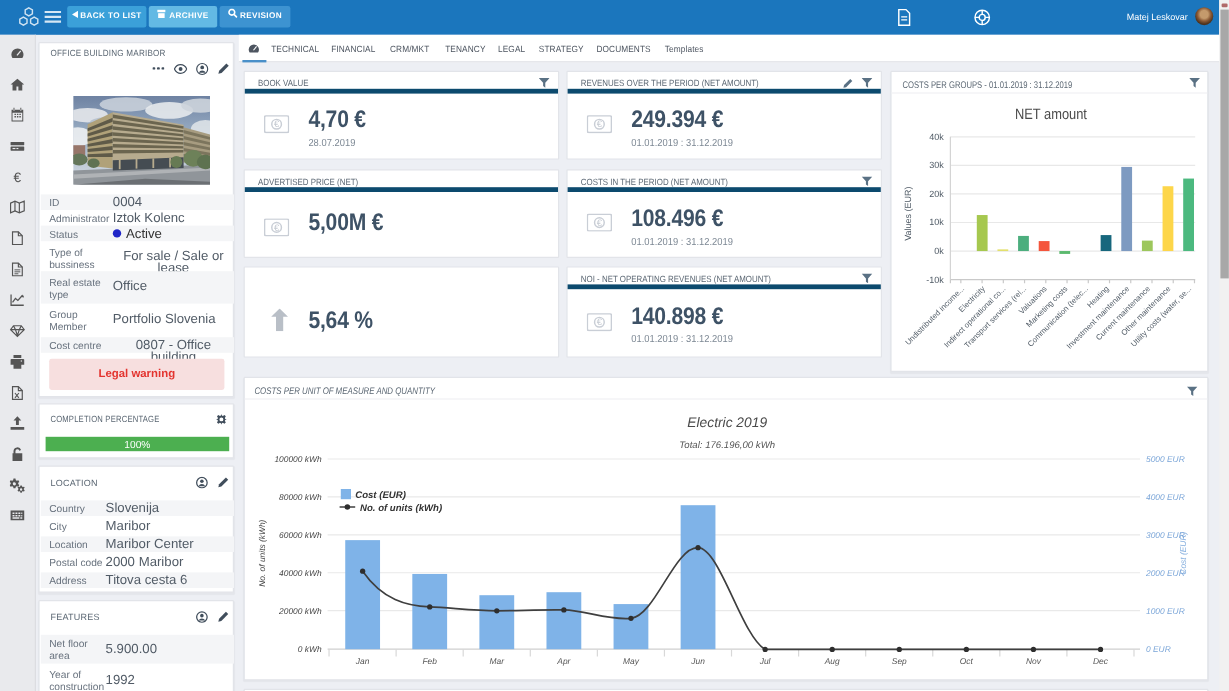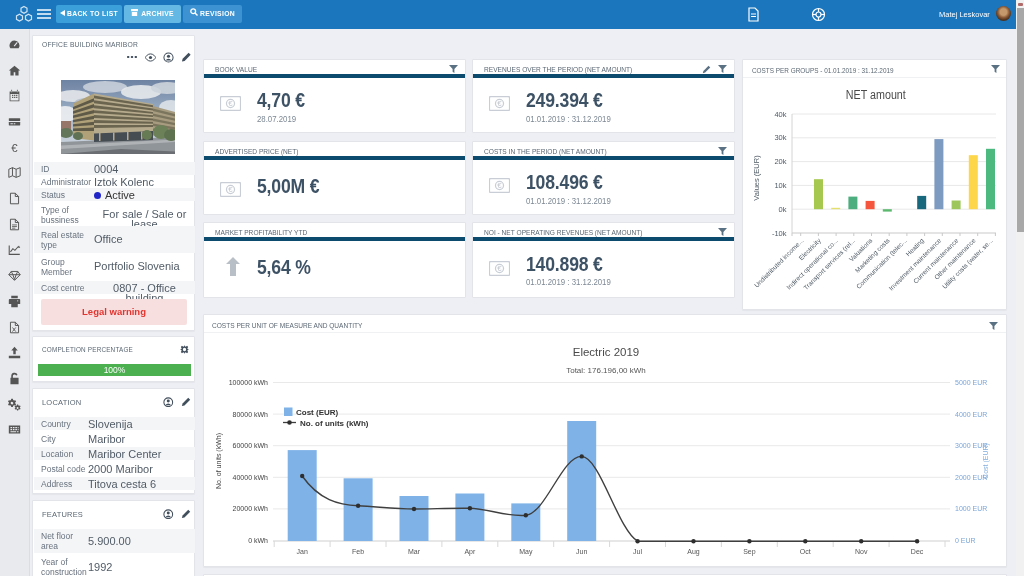--- a/index.html
+++ b/index.html
@@ -319,20 +319,35 @@
     <div class="lrow" style="top:28px;height:24px;background:#f4f5f7;">
         <span class="ll">Net floor<br>area</span>
         <span class="lv lv2" style="top:7px">5.900.00</span>
       </div>
     <div class="lrow" style="top:54px;height:24px;">
         <span class="ll">Year of<br>construction</span>
         <span class="lv lv2" style="top:7px">1992</span>
       </div>
   </div>
 
+  <div id="tabbar">
+    <svg class="abs" style="left:7px;top:6px" width="11" height="11" viewBox="0 0 16 16">
+        <path fill="#4d5560" d="M8 3a6.2 6.2 0 0 0-6.2 6.2c0 1.3.4 2.5 1.1 3.5h10.2a6.2 6.2 0 0 0-5.1-9.7z"></path>
+        <line x1="7.6" y1="10" x2="11.4" y2="5.4" stroke="#fff" stroke-width="1.3"></line>
+      </svg>
+    <div class="abs" style="left:3px;top:21px;width:20px;height:2px;background:#4a90c9;"></div>
+    <div class="tab" style="left:27px;">TECHNICAL</div>
+    <div class="tab" style="left:77px;">FINANCIAL</div>
+    <div class="tab" style="left:126px;">CRM/MKT</div>
+    <div class="tab" style="left:172px;">TENANCY</div>
+    <div class="tab" style="left:216px;">LEGAL</div>
+    <div class="tab" style="left:250px;">STRATEGY</div>
+    <div class="tab" style="left:298px;">DOCUMENTS</div>
+    <div class="tab" style="left:355px;text-transform:none;">Templates</div>
+  </div>
 
   <div class="kpi" style="left:203px;top:59px;width:263px;height:74px;">
     <div class="kpihead">
         <div class="kpititle">BOOK VALUE</div>
       <svg class="funnel" style="right:7px;top:4.5px" viewBox="0 0 10 10">
           <path d="M0 0h10L6 4.5V9L4 7.5V4.5z" fill="#5a7184"></path>
         </svg>
       </div>
     <svg class="abs" style="left:16px;top:36px" width="21" height="15" viewBox="0 0 24 17">
         <rect x="0.5" y="0.5" width="23" height="16" rx="1.5" fill="none" stroke="#c9ced6" stroke-width="1.5"></rect>
@@ -380,23 +395,20 @@
       </div>
     <svg class="abs" style="left:16px;top:36px" width="21" height="15" viewBox="0 0 24 17">
         <rect x="0.5" y="0.5" width="23" height="16" rx="1.5" fill="none" stroke="#c9ced6" stroke-width="1.5"></rect>
         <circle cx="12" cy="8.5" r="4.6" fill="none" stroke="#c9ced6" stroke-width="1.4"></circle>
         <text x="12" y="11.5" font-size="9" fill="#c4c9d1" text-anchor="middle" font-family="Liberation Sans">€</text>
       </svg>
     <div class="kpival">108.496 €</div>
     <div class="kpidate">01.01.2019 : 31.12.2019</div>
   </div>
   <div class="kpi" style="left:203px;top:222px;width:263px;height:76px;">
-    <div class="kpihead">
-        <div class="kpititle">MARKET PROFITABILITY YTD</div>
-      </div>
     <svg class="abs" style="left:21px;top:34px" width="16" height="19" viewBox="0 0 16 19">
         <path d="M8 0l7 7h-4v12H5V7H1z" fill="#b9bfc7"></path>
       </svg>
     <div class="kpival" style="top:33px;">5,64 %</div>
   </div>
   <div class="kpi" style="left:472px;top:222px;width:263px;height:76px;">
     <div class="kpihead">
         <div class="kpititle">NOI - NET OPERATING REVENUES (NET AMOUNT)</div>
       <svg class="funnel" style="right:7px;top:4.5px" viewBox="0 0 10 10">
           <path d="M0 0h10L6 4.5V9L4 7.5V4.5z" fill="#5a7184"></path>
@@ -473,21 +485,21 @@
         <text transform="translate(164.2 181) rotate(-45)" text-anchor="end">Communication (telec...</text>
         <text transform="translate(181.4 181) rotate(-45)" text-anchor="end">Heating</text>
         <text transform="translate(198.6 181) rotate(-45)" text-anchor="end">Investment maintenance</text>
         <text transform="translate(215.8 181) rotate(-45)" text-anchor="end">Current maintenance</text>
         <text transform="translate(233 181) rotate(-45)" text-anchor="end">Other maintenance</text>
         <text transform="translate(250.2 181) rotate(-45)" text-anchor="end">Utility costs (water, se...</text>
       </g>
     </svg>
   </div>
 
-  <div class="panel" style="left:203px;top:314px;width:804px;height:253px;">
+  <div class="panel" style="left:203px;top:314px;width:804px;height:253px;font-style:italic;">
     <div class="kpititle" style="left:8px;top:6px;position:absolute;font-size:8px;transform:scaleX(0.82);transform-origin:0 0;">COSTS PER UNIT OF MEASURE AND QUANTITY</div>
     <svg class="funnel" style="right:8px;top:7px;position:absolute;" viewBox="0 0 10 10">
         <path d="M0 0h10L6 4.5V9L4 7.5V4.5z" fill="#5a7184"></path>
       </svg>
     <div class="abs" style="left:0;top:0;width:802px;height:18px;border-bottom:1px solid #f0f1f3;"></div>
     <svg class="abs" style="left:0;top:0" width="802" height="251" viewBox="0 0 802 251">
       <text x="402" y="41" font-size="11.5" fill="#4a4a4a" text-anchor="middle">Electric 2019</text>
       <text x="402" y="58" font-size="8" fill="#555" text-anchor="middle">Total: 176.196,00 kWh</text>
       <text x="17" y="146" font-size="7" fill="#444" transform="rotate(-90 17 146)" text-anchor="middle">No. of units (kWh)</text>
       <text x="784" y="146" font-size="7" fill="#84aede" transform="rotate(-90 784 146)" text-anchor="middle">Cost (EUR)</text>

